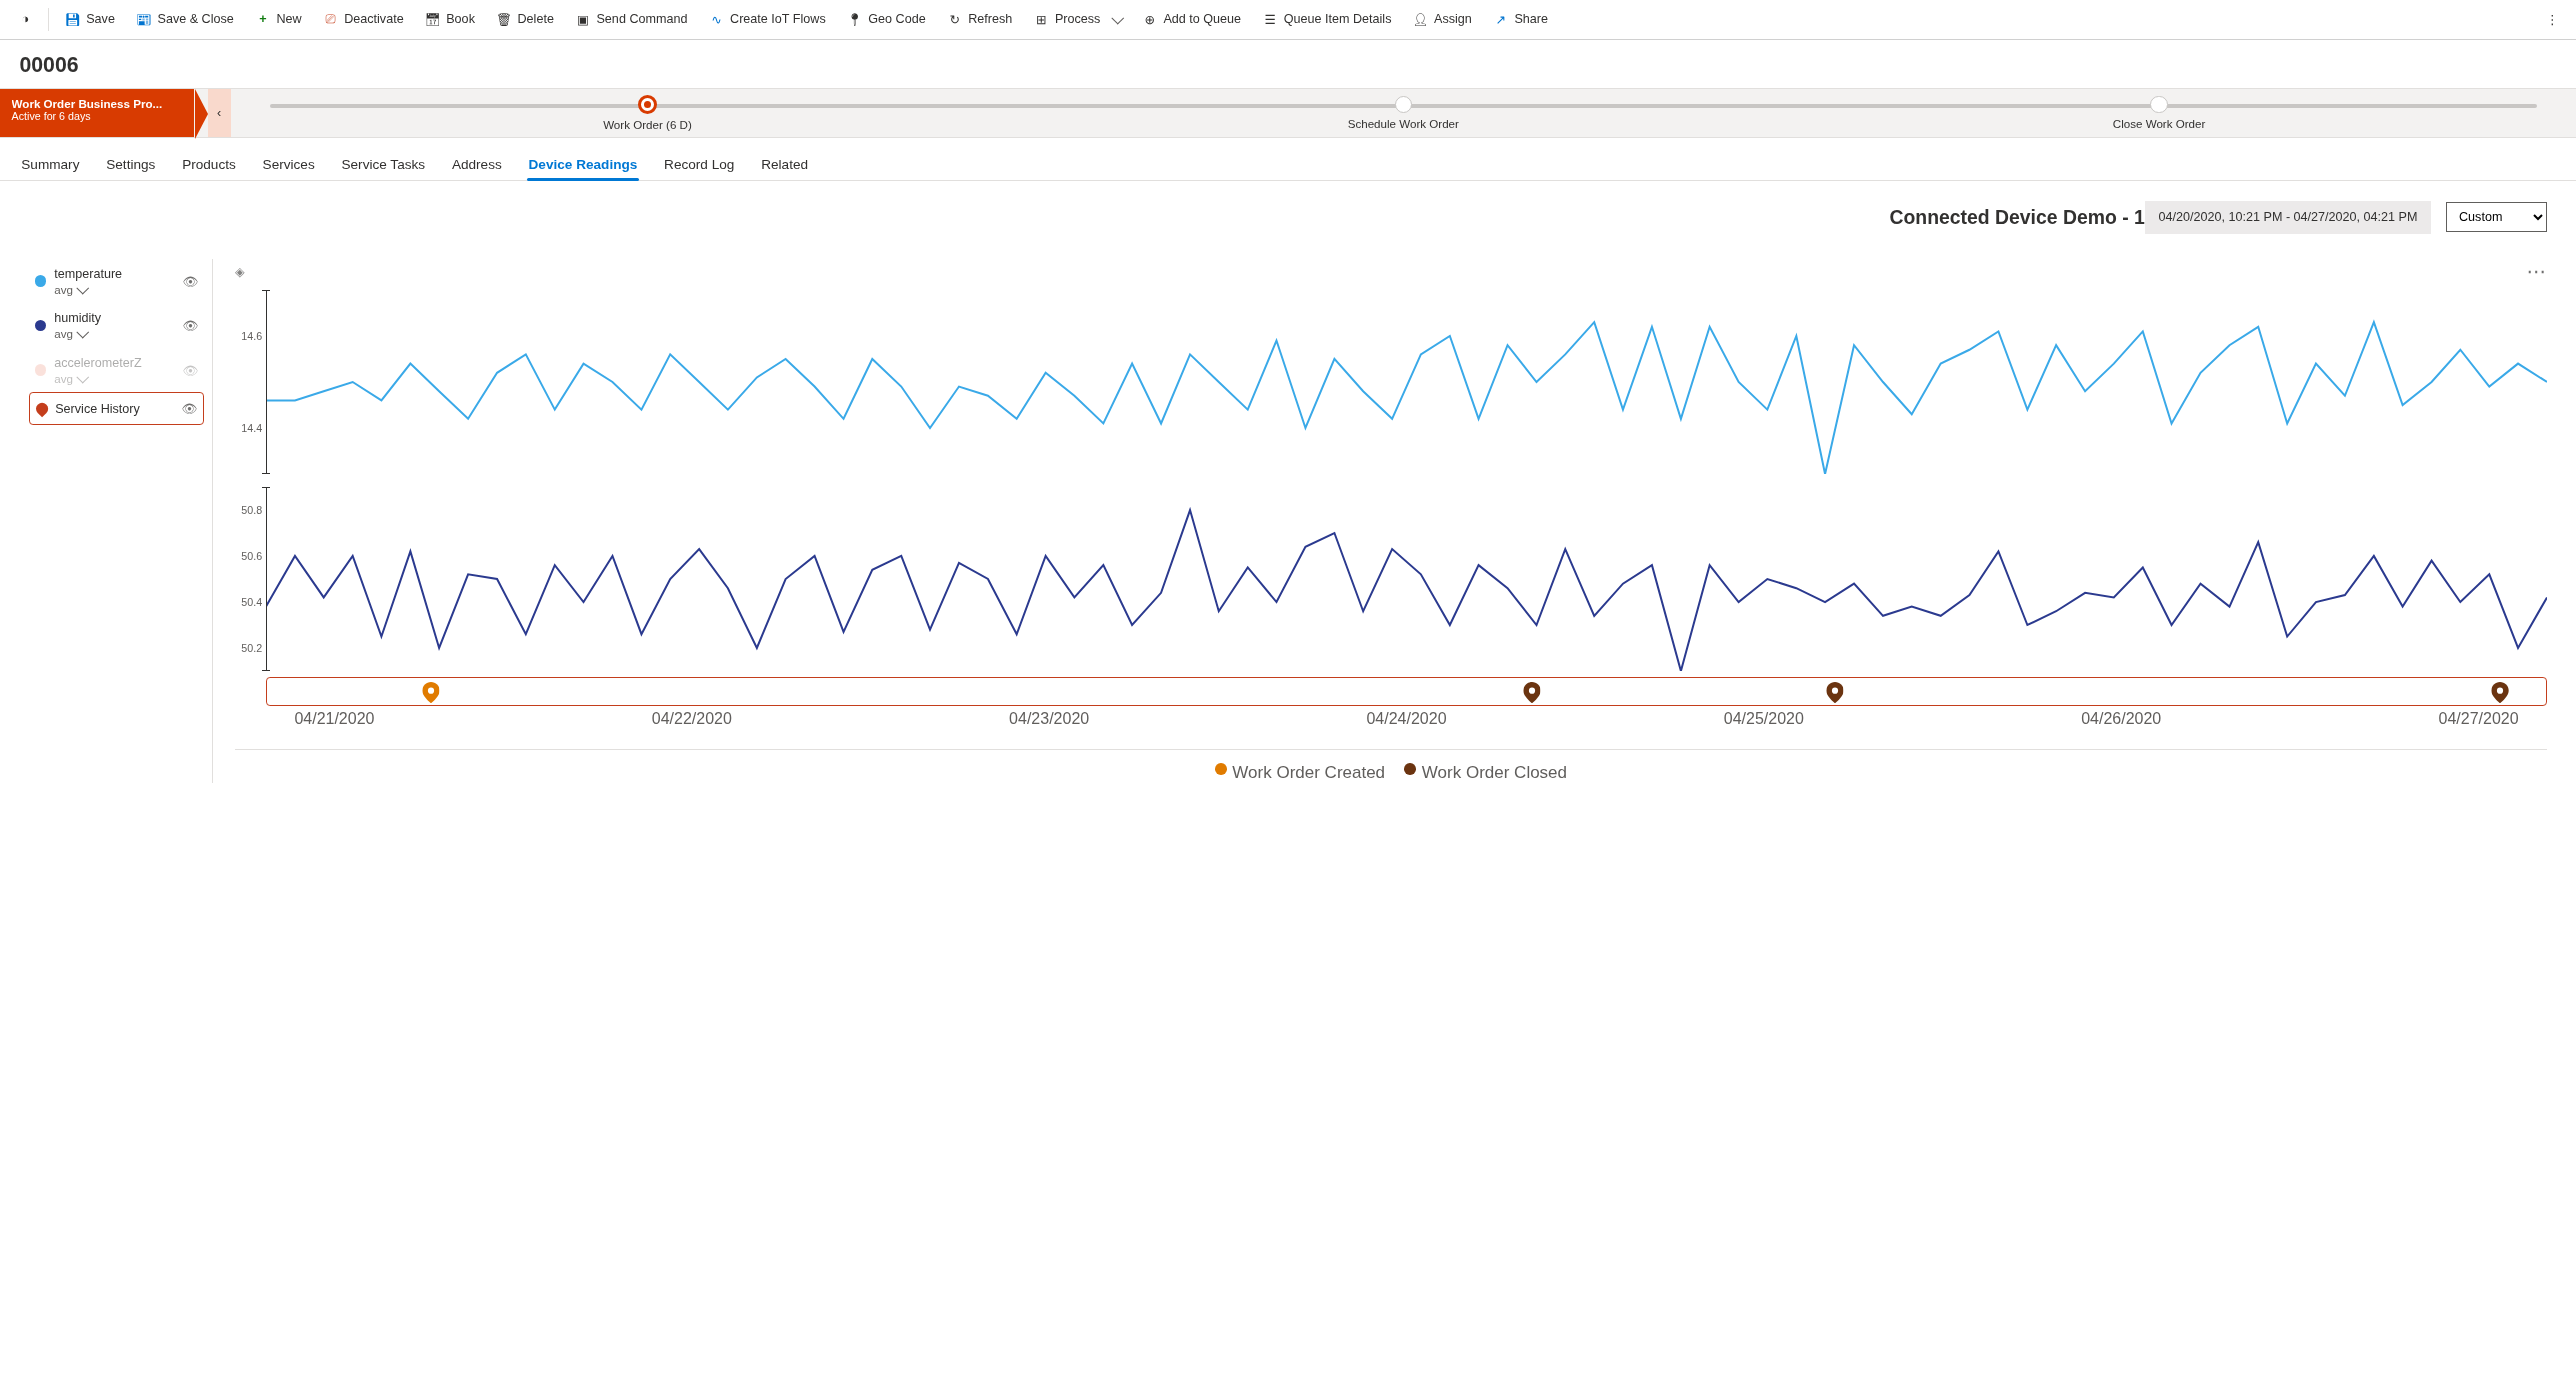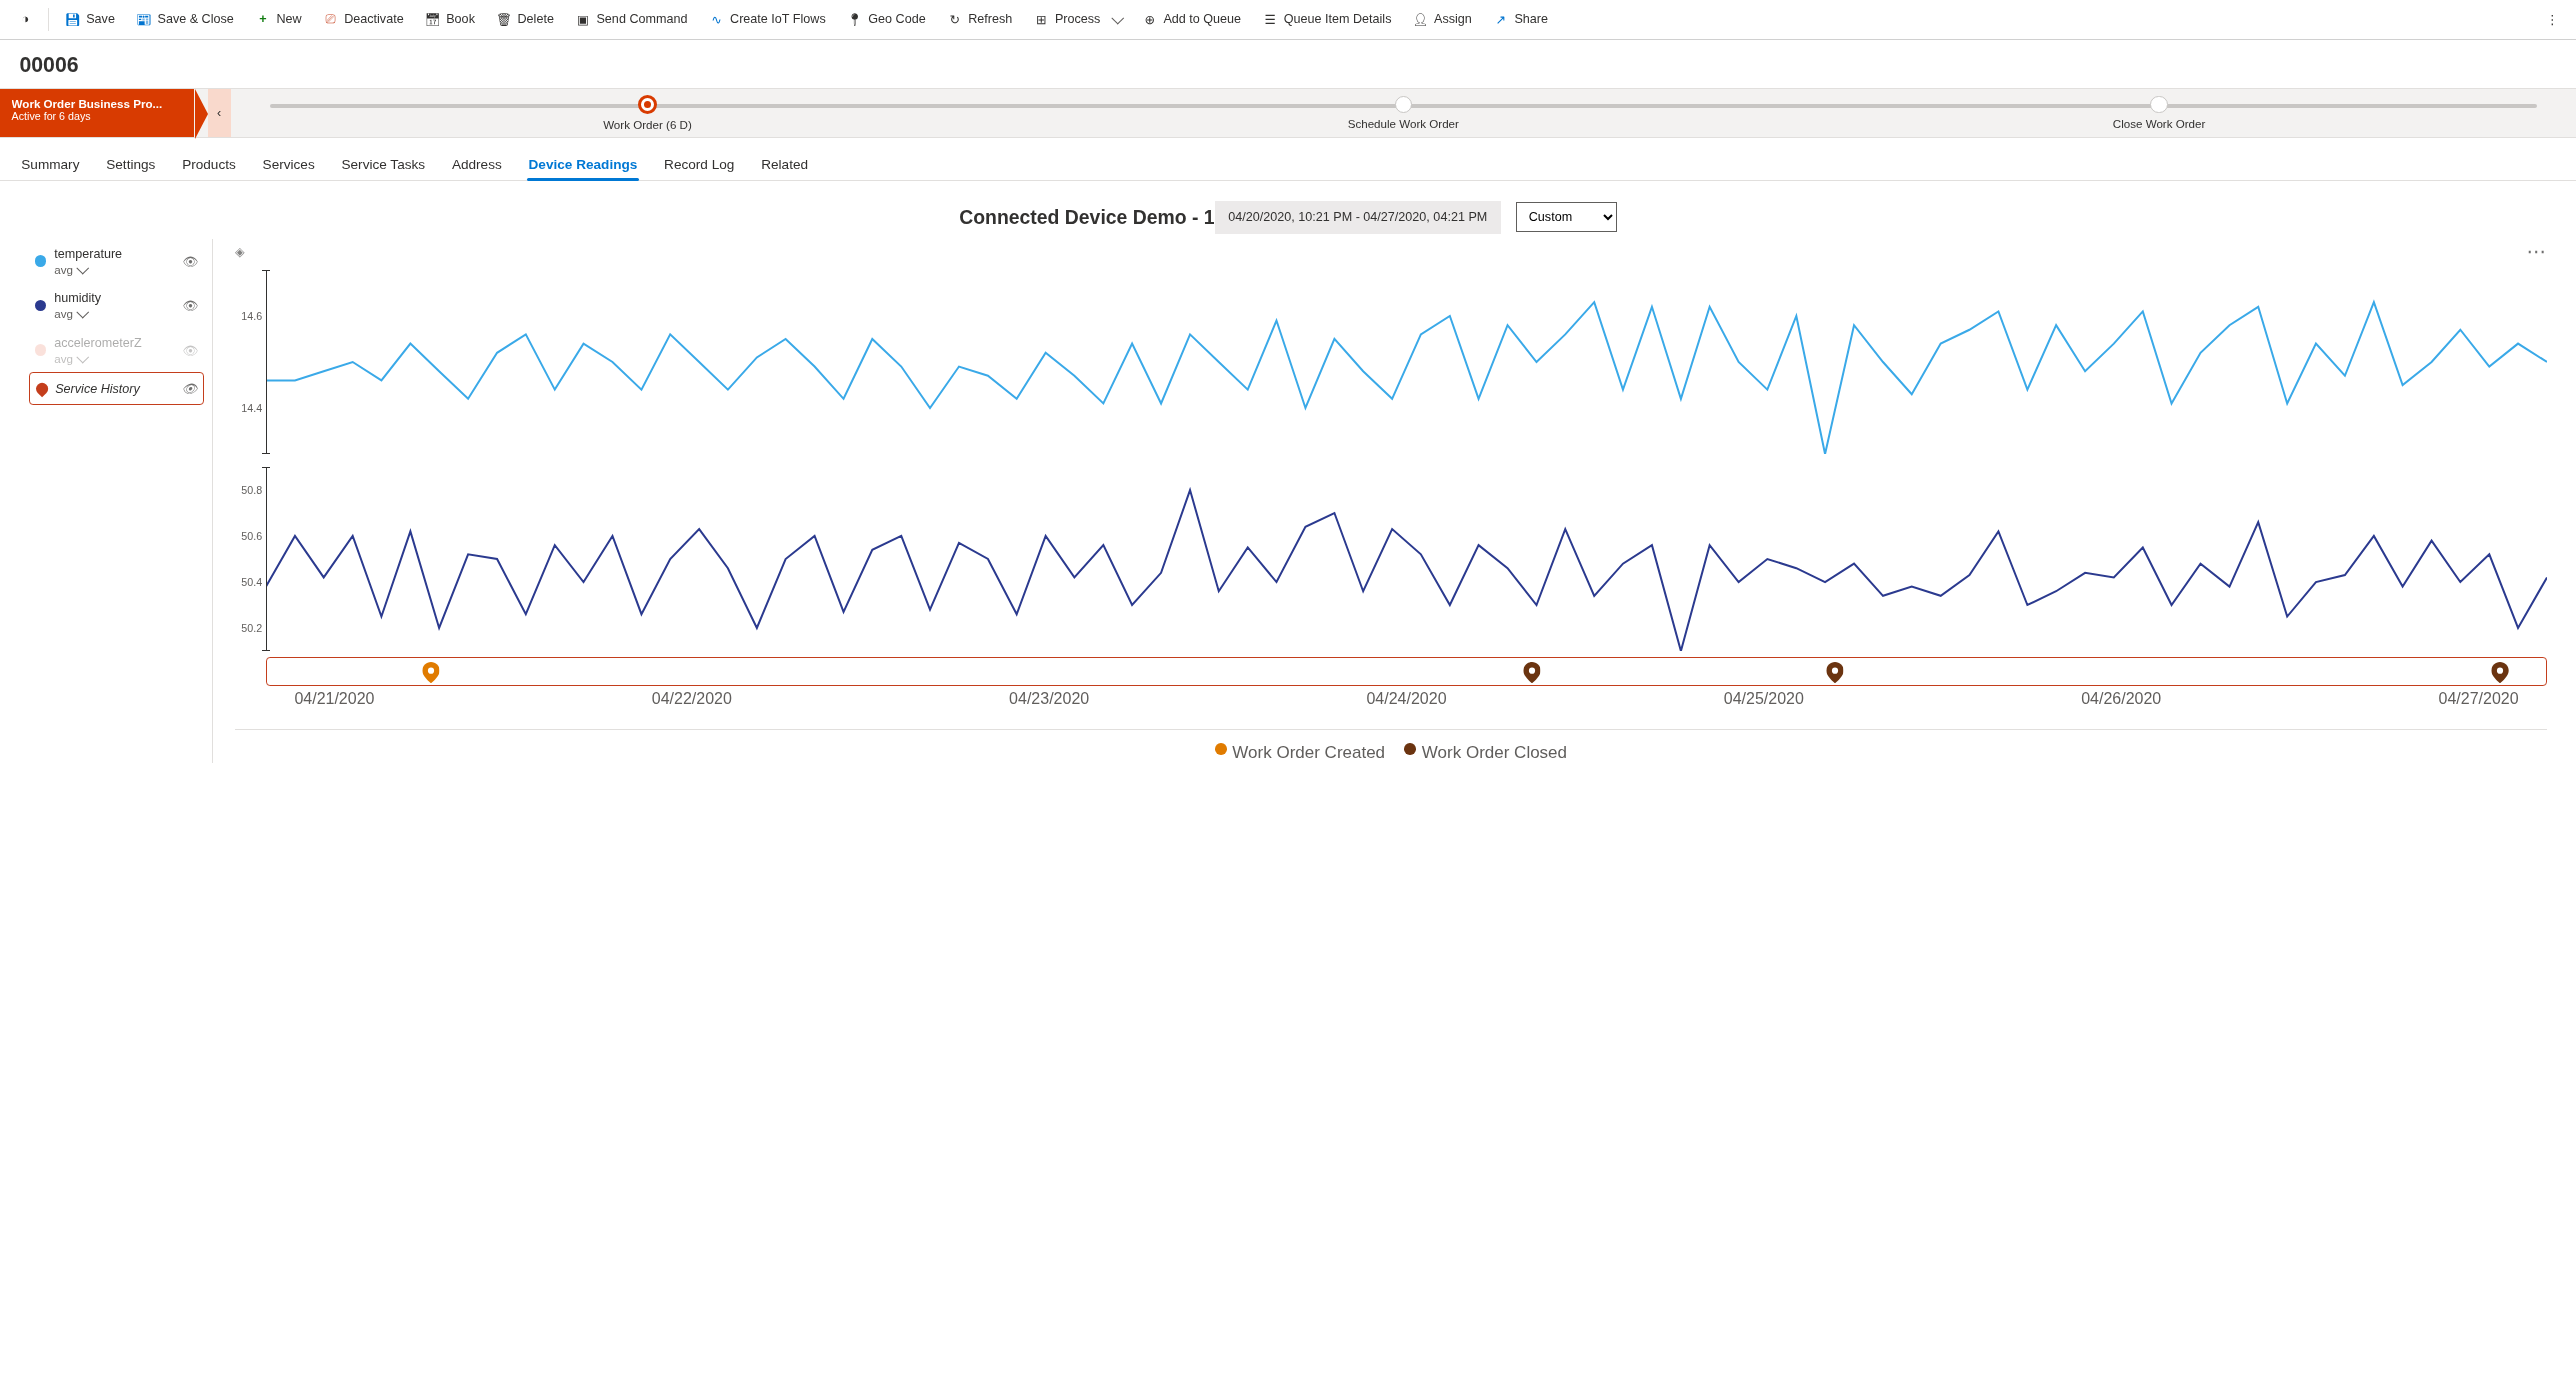--- a/index.html
+++ b/index.html
@@ -34,34 +34,34 @@
 .stage .label { font-size: 11.6px; color:#323130; white-space:nowrap; }
 
 
 .tab-bar { display:flex; gap: 23px; padding: 11.6px 19.4px 0 19.4px; border-bottom: 1px solid #e1dfdd; }
 .tab-bar .tab { padding: 7.8px 1.9px; cursor:pointer; font-size:13.6px; color:#323130; position:relative; }
 .tab-bar .tab.active { color:#0078d4; font-weight:600; }
 .tab-bar .tab.active::after { content:""; position:absolute; left:0; right:0; bottom:-1px; height:2.9px; background:#0078d4; border-radius:1.9px; }
 
 
 .content { padding: 19.4px 29px 29px 29px; }
-.panel-header { display:flex; align-items:center; justify-content:center; margin-bottom: 5px; }
+.panel-header { display:flex; align-items:center; justify-content:flex-end; margin-bottom: 25px; }
 .panel-header h2 { font-size: 19.4px; font-weight:700; }
 .range-box { background:#eceaea; padding: 9.7px 13.6px; font-size: 12.6px; display:inline-block; }
 .range-select { border:1px solid #605e5c; padding: 5.8px 27px 5.8px 7.8px; font-size:12.6px; margin-left:11.6px; background:#fff; cursor:pointer;}
 
 .chart-row { display:flex; gap: 22px; }
 .legend-col { width: 184px; border-right: 1px solid #e1dfdd; padding-right: 7.8px; }
 .legend-item { display:flex; align-items:center; gap:7.8px; padding: 7.8px 5.8px; position:relative; }
 .legend-item .swatch { width:11.6px; height:11.6px; border-radius:50%; flex-shrink:0;}
 .legend-item .name { font-size:12.6px; }
 .legend-item .agg { font-size:11.6px; color:#605e5c; display:flex; align-items:center; gap:3.9px; margin-top:1.9px;}
 .legend-item .eye { margin-left:auto; opacity:.7; cursor:pointer;}
 .legend-item.disabled { opacity: .4; }
-.legend-item.highlight { border: 1.9px solid #c43e1c; border-radius:3.9px;font-style:italic; }
+.legend-item.highlight { border: 1.9px solid #c43e1c; border-radius:3.9px; }
 .legend-texts { display:flex; flex-direction:column;}
 
 .chart-area { flex:1; position:relative; }
 .chart-toolbar { display:flex; justify-content:space-between; align-items:center; height:25px; }
 .chart-toolbar .layers { opacity:.6; }
 .chart-toolbar .menu { font-size:19.4px; letter-spacing:1px; cursor:pointer; opacity:.7;}
 
 .plot { position:relative; margin-left: 31px; margin-top: 5.8px; }
 .axis-ticks { position:absolute; left:-31px; top:0; bottom:0; width:31px; }
 .axis-ticks .tick { position:absolute; right:3.9px; font-size:10.7px; color:#605e5c; transform: translateY(-50%); }

